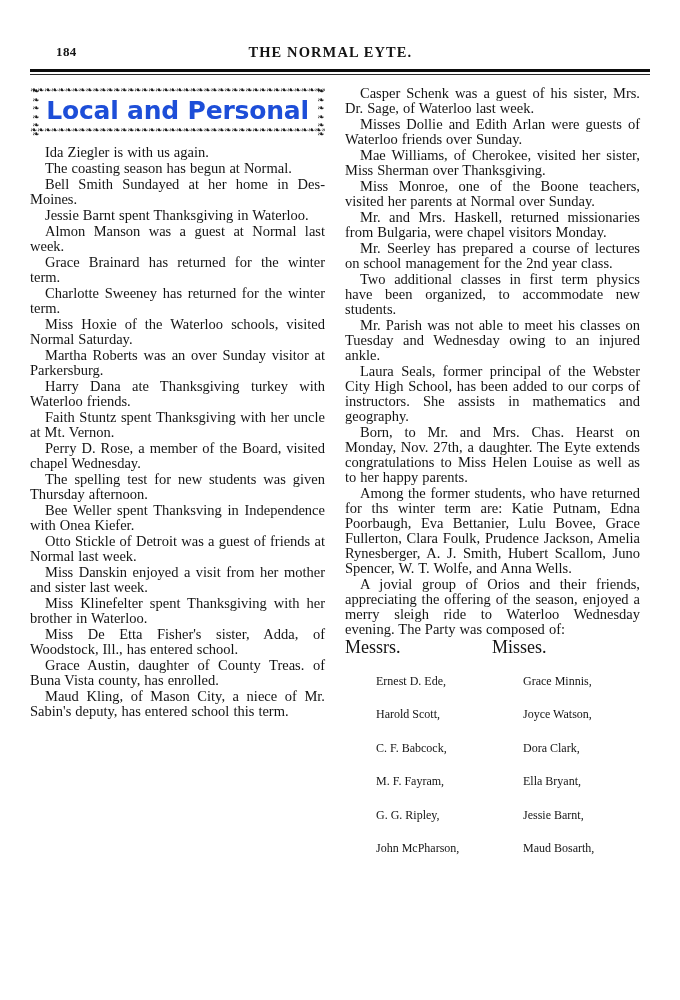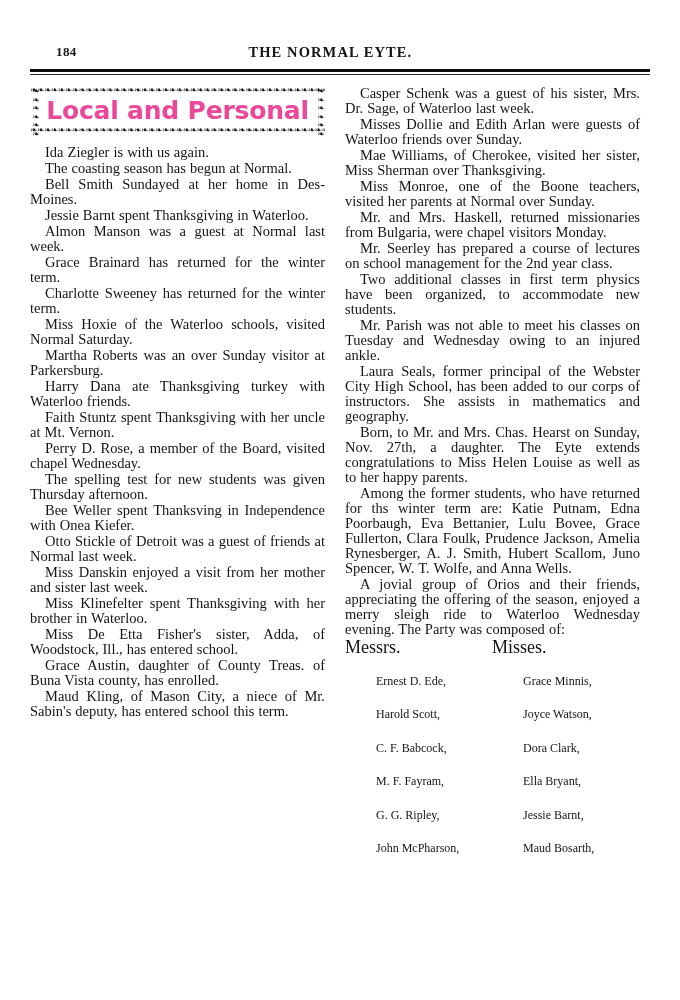--- a/index.html
+++ b/index.html
@@ -102,21 +102,21 @@
     letter-spacing: -1.4px;
   }
   .ornbox-title {
     position: relative;
     text-align: center;
     font-family: "DejaVu Sans", sans-serif;
     font-weight: bold;
     font-size: 25px;
     line-height: 32px;
     letter-spacing: -0.2px;
-    color: #ec4899;
+    color: #1d4ed8;
   }
 
   
   p.item {
     margin: 0 0 1px 0;
     text-indent: 15px;
     text-align: justify;
     font-size: 14.5px;
     line-height: 15px;
     word-spacing: 0.4px;
@@ -193,21 +193,21 @@
       <div id="right-items">
           <p class="item">Casper Schenk was a guest of his sister, Mrs. Dr. Sage, of Waterloo last week.</p>
           <p class="item">Misses Dollie and Edith Arlan were guests of Waterloo friends over Sunday.</p>
           <p class="item">Mae Williams, of Cherokee, visited her sister, Miss Sherman over Thanksgiving.</p>
           <p class="item">Miss Monroe, one of the Boone teachers, visited her parents at Normal over Sunday.</p>
           <p class="item">Mr. and Mrs. Haskell, returned missionaries from Bulgaria, were chapel visitors Monday.</p>
           <p class="item">Mr. Seerley has prepared a course of lectures on school management for the 2nd year class.</p>
           <p class="item">Two additional classes in first term physics have been organized, to accommodate new students.</p>
           <p class="item">Mr. Parish was not able to meet his classes on Tuesday and Wednesday owing to an injured ankle.</p>
           <p class="item">Laura Seals, former principal of the Webster City High School, has been added to our corps of instructors.  She assists in mathematics and geography.</p>
-          <p class="item">Born, to Mr. and Mrs. Chas. Hearst on Sunday, Nov. 27th, a daughter.  The Eyte extends congratulations to Miss Helen Louise as well as to her happy parents.</p>
+          <p class="item">Born, to Mr. and Mrs. Chas. Hearst on Monday, Nov. 27th, a daughter.  The Eyte extends congratulations to Miss Helen Louise as well as to her happy parents.</p>
           <p class="item">Among the former students, who have returned for ths winter term are:  Katie Putnam, Edna Poorbaugh, Eva Bettanier, Lulu Bovee, Grace Fullerton, Clara Foulk, Prudence Jackson, Amelia Rynesberger, A. J. Smith, Hubert Scallom, Juno Spencer, W. T. Wolfe, and Anna Wells.</p>
           <p class="item">A jovial group of Orios and their friends, appreciating the offering of the season, enjoyed a merry sleigh ride to Waterloo Wednesday evening.  The Party was composed of:</p>
         </div>
 
       <div class="roster">
         <div class="roster-col">
           <p class="roster-head">Messrs.</p>
           <div id="roster-messrs">
               <p class="roster-name">Ernest D. Ede,</p>
               <p class="roster-name">Harold Scott,</p>

